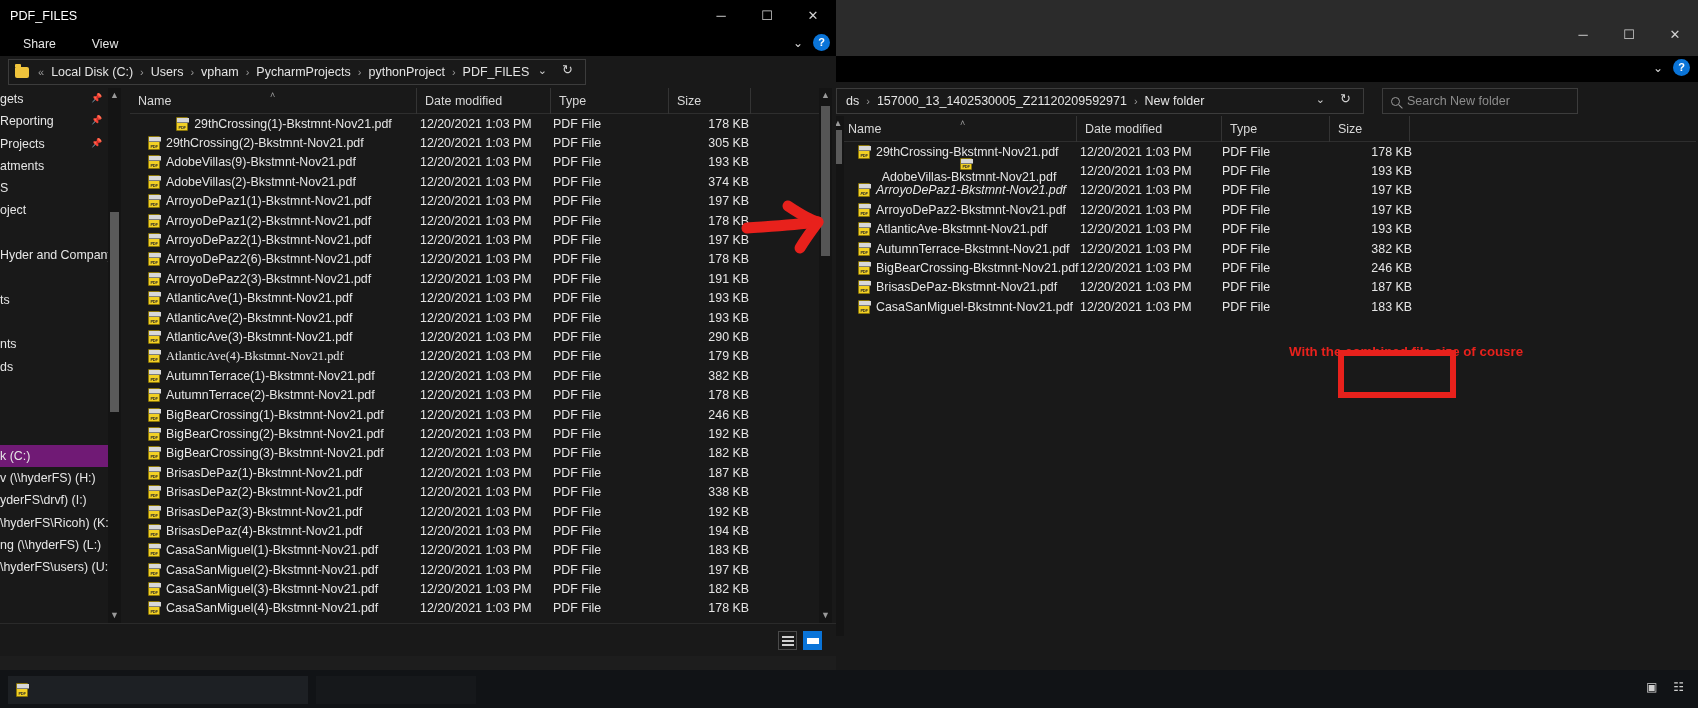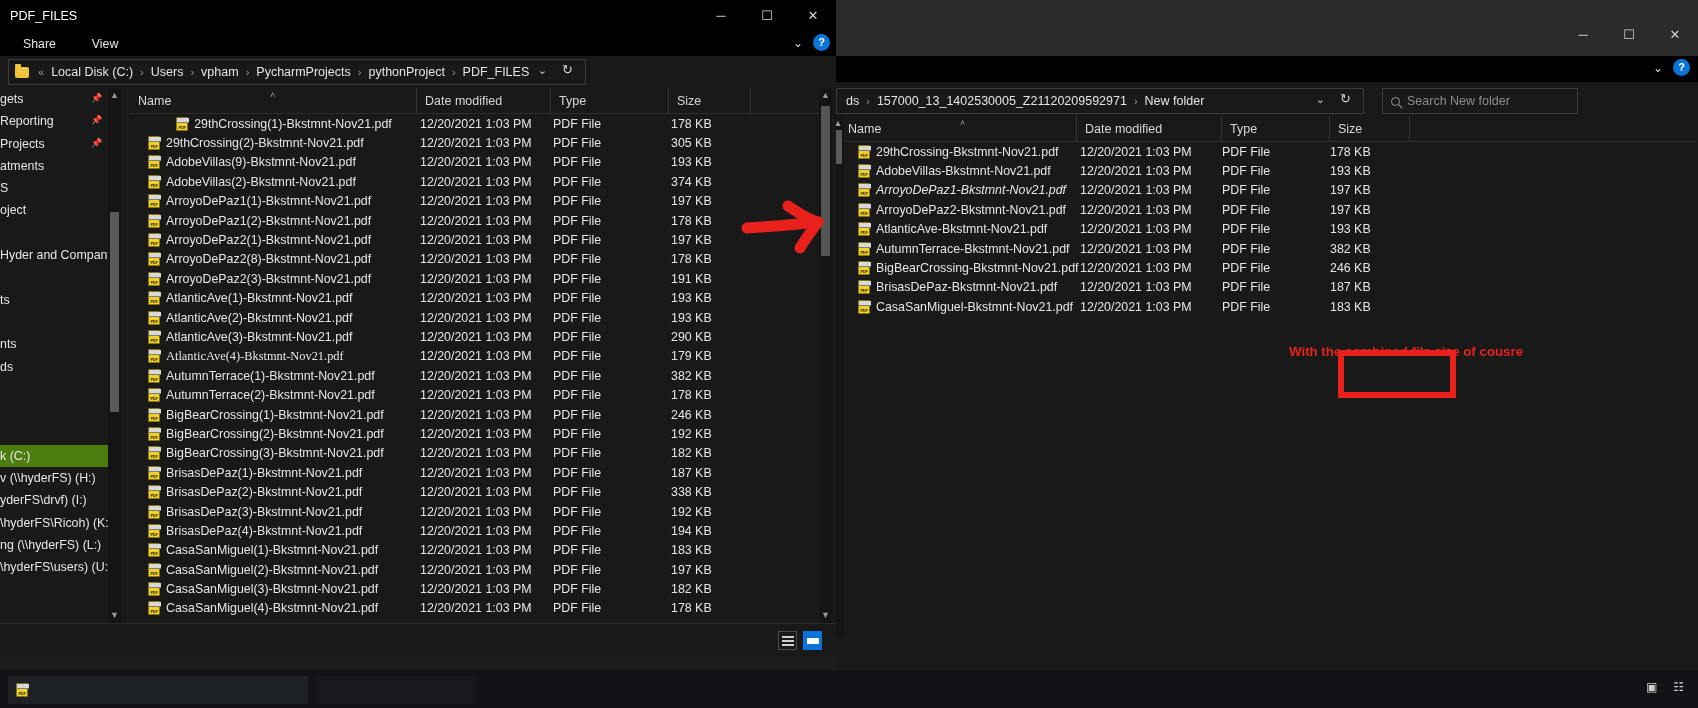--- a/index.html
+++ b/index.html
@@ -118,21 +118,21 @@
     background:#d8d8d8; border-bottom:1px solid #7d7d7d;
   }
   .pdf-icon::after {
     content:'PDF'; position:absolute; left:0; bottom:0px; width:100%;
     font-size:4px; font-weight:bold; color:#2b2b2b; text-align:center;
     letter-spacing:-0.3px; font-family:"Liberation Sans", sans-serif;
   }
   .c-name { overflow:hidden; white-space:nowrap; }
   .c-date { white-space:nowrap; }
   .c-type { white-space:nowrap; }
-  .c-size { white-space:nowrap; }
+  .c-size { white-space:nowrap; text-align:right; }
 
   
   .win1 {
     position:absolute; left:0; top:0; width:836px; height:656px;
     background:#191919;
   }
   .win1-title {
     position:absolute; left:0; top:0; width:836px; height:31px; background:#000;
     display:flex; align-items:center;
   }
@@ -162,21 +162,21 @@
   }
 
   .treepane {
     position:absolute; left:0; top:88px; width:108px; height:535px;
     background:#191919; overflow:hidden;
   }
   .tree-item {
     height:22.3px; line-height:22.3px; color:#e6e6e6; font-size:12.4px;
     padding-left:0px; white-space:nowrap; position:relative;
   }
-  .tree-item.sel { background:#4d7c0f; }
+  .tree-item.sel { background:#701a75; }
   .pin {
     position:absolute; right:6px; top:5px; width:11px; height:11px;
     color:#b9b9b9; font-size:11px; line-height:11px;
   }
 
   .tree-scroll {
     position:absolute; left:108px; top:88px; width:13px; height:535px; background:#141414;
   }
   .tree-scroll .thumb {
     position:absolute; left:2px; top:124px; width:9px; height:200px; background:#5a5a5a;
@@ -307,21 +307,21 @@
         <div class="filerow">
           <div class="c-name" style="width: 240px; padding-left: 18px; display: flex; align-items: center;">
             <span class="pdf-icon"></span>
             <span>29thCrossing-Bkstmnt-Nov21.pdf</span>
           </div>
           <div class="c-date" style="width: 142px;">12/20/2021 1:03 PM</div>
           <div class="c-type" style="width: 108px;">PDF File</div>
           <div class="c-size" style="width: 82px;">178 KB</div>
         </div>
         <div class="filerow">
-          <div class="c-name" style="width: 240px; padding-left: 18px; display: flex; align-items: center;">
+          <div class="c-name" style="width: 240px; padding-left: 18px; display: flex; align-items: center; flex-direction: column;">
             <span class="pdf-icon"></span>
             <span>AdobeVillas-Bkstmnt-Nov21.pdf</span>
           </div>
           <div class="c-date" style="width: 142px;">12/20/2021 1:03 PM</div>
           <div class="c-type" style="width: 108px;">PDF File</div>
           <div class="c-size" style="width: 82px;">193 KB</div>
         </div>
         <div class="filerow">
           <div class="c-name" style="width: 240px; padding-left: 18px; display: flex; align-items: center; font-style: italic;">
             <span class="pdf-icon"></span>
@@ -535,21 +535,21 @@
             <span class="pdf-icon"></span>
             <span>ArroyoDePaz2(1)-Bkstmnt-Nov21.pdf</span>
           </div>
           <div class="c-date" style="width: 133px;">12/20/2021 1:03 PM</div>
           <div class="c-type" style="width: 118px;">PDF File</div>
           <div class="c-size" style="width: 78px;">197 KB</div>
         </div>
         <div class="filerow">
           <div class="c-name" style="width: 290px; padding-left: 18px; display: flex; align-items: center;">
             <span class="pdf-icon"></span>
-            <span>ArroyoDePaz2(8)-Bkstmnt-Nov21.pdf</span>
+            <span>ArroyoDePaz2(6)-Bkstmnt-Nov21.pdf</span>
           </div>
           <div class="c-date" style="width: 133px;">12/20/2021 1:03 PM</div>
           <div class="c-type" style="width: 118px;">PDF File</div>
           <div class="c-size" style="width: 78px;">178 KB</div>
         </div>
         <div class="filerow">
           <div class="c-name" style="width: 290px; padding-left: 18px; display: flex; align-items: center;">
             <span class="pdf-icon"></span>
             <span>ArroyoDePaz2(3)-Bkstmnt-Nov21.pdf</span>
           </div>

